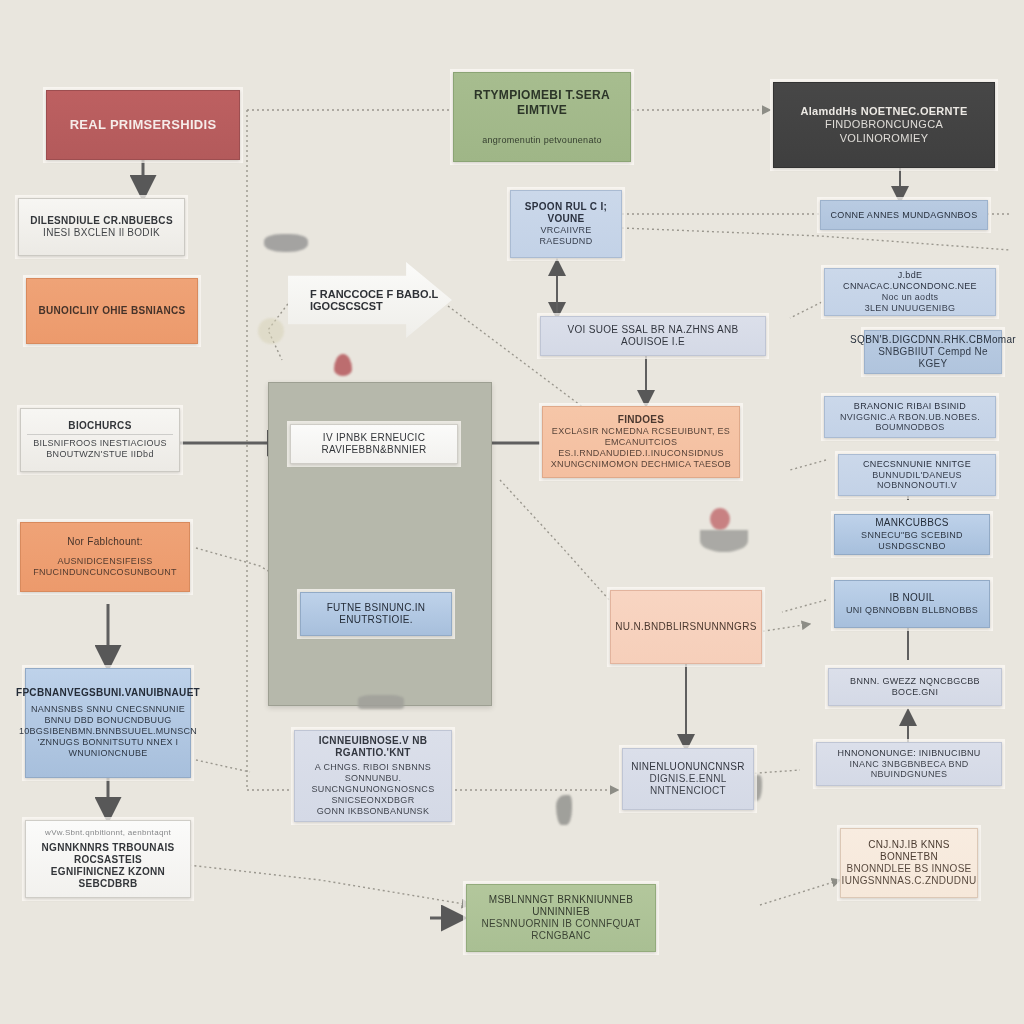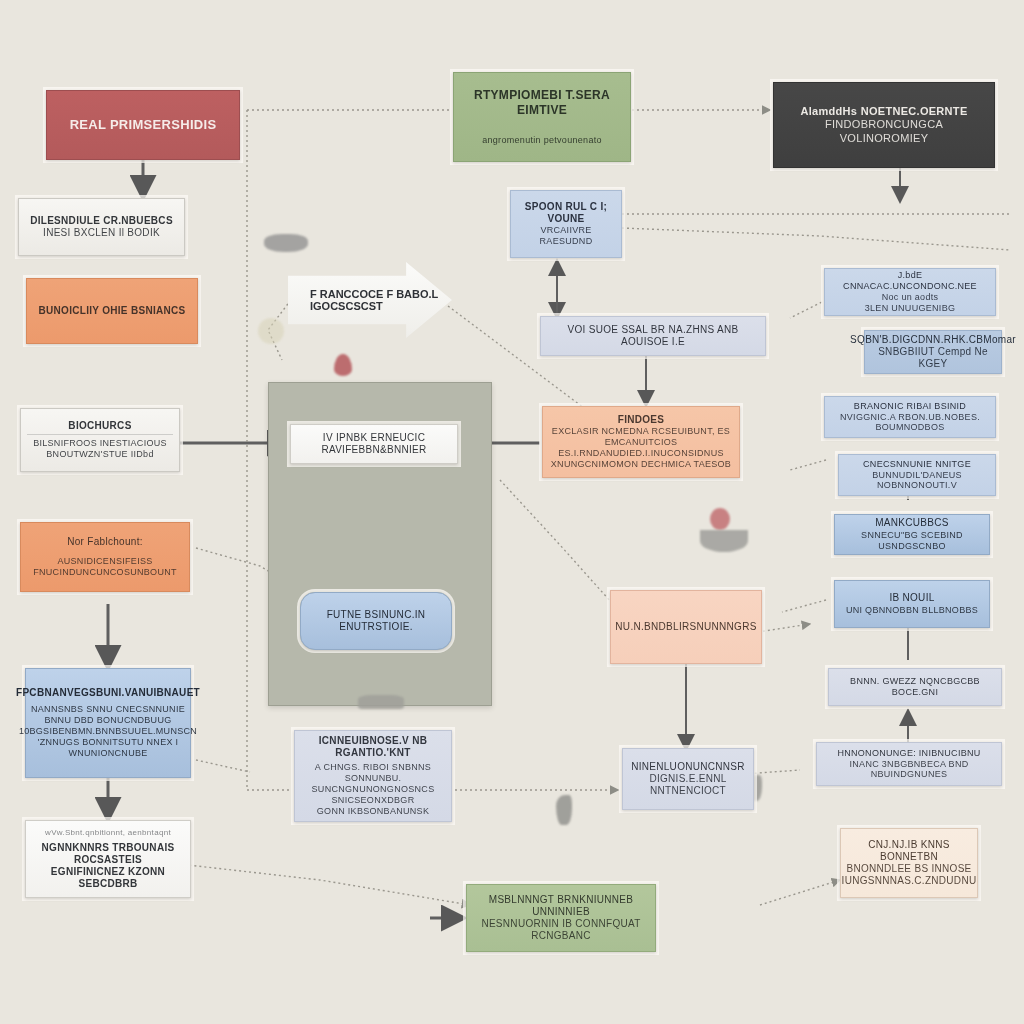--- a/index.html
+++ b/index.html
@@ -182,20 +182,23 @@
   <div class="node c-dark t11" style="left:773px;top:82px;width:222px;height:86px;">
     <span class="ttl">AlamddHs NOETNEC.OERNTE</span>
     <span class="sub">FINDOBRONCUNGCA VOLINOROMIEY</span>
   </div>
 
   <div class="node c-blue t10" style="left:510px;top:190px;width:112px;height:68px;">
     <span class="ttl">SPOON RUL C I; VOUNE</span>
     <span class="sub t9">VRCAIIVRE RAESUDND</span>
   </div>
 
+  <div class="node c-blue2 t9" style="left:820px;top:200px;width:168px;height:30px;">
+    <span class="ttl" style="font-weight:400">CONNE  ANNES         MUNDAGNNBOS</span>
+  </div>
 
   <div class="node c-lav t10" style="left:540px;top:316px;width:226px;height:40px;">
     <span class="ttl" style="font-weight:400">VOI SUOE SSAL BR NA.ZHNS ANB AOUISOE I.E</span>
   </div>
 
   <div class="arrowbox t11" style="left:288px;top:262px;width:164px;height:76px;">
     <span style="font-weight:700;filter:blur(.2px);">F RANCCOCE F BABO.L IGOCSCSCST</span>
   </div>
 
   <div class="node c-white t10" style="left:290px;top:424px;width:168px;height:40px;">
@@ -268,21 +271,21 @@
 10BGSIBENBMN.BNNBSUUEL.MUNSCN
 'ZNNUGS BONNITSUTU NNEX I WNUNIONCNUBE</span>
   </div>
 
   <div class="node c-white t9" style="left:25px;top:820px;width:166px;height:78px;">
     <span class="sub" style="opacity:.6;font-size:8px;">wVw.Sbnt.qnbitionnt,  aenbntaqnt</span>
     <span class="ttl t10" style="white-space:pre-line;margin-top:4px;">NGNNKNNRS TRBOUNAIS ROCSASTEIS
 EGNIFINICNEZ KZONN SEBCDBRB</span>
   </div>
 
-  <div class="node c-blueD t10" style="left:300px;top:592px;width:152px;height:58px;border-radius:15px;">
+  <div class="node c-blueD t10" style="left:300px;top:592px;width:152px;height:44px;">
     <span class="ttl" style="font-weight:400">FUTNE BSINUNC.IN ENUTRSTIOIE.</span>
   </div>
 
   <div class="node c-lav t9" style="left:294px;top:730px;width:158px;height:92px;">
     <span class="ttl t10" style="font-weight:700">ICNNEUIBNOSE.V NB  RGANTIO.'KNT</span>
     <span class="sub" style="white-space:pre-line;margin-top:3px;">A  CHNGS. RIBOI SNBNNS SONNUNBU.
 SUNCNGNUNONGNOSNCS  SNICSEONXDBGR
 GONN IKBSONBANUNSK</span>
   </div>
 

